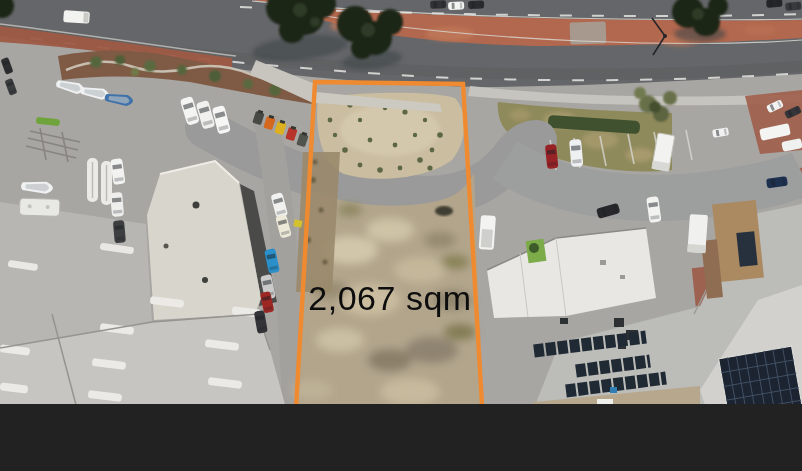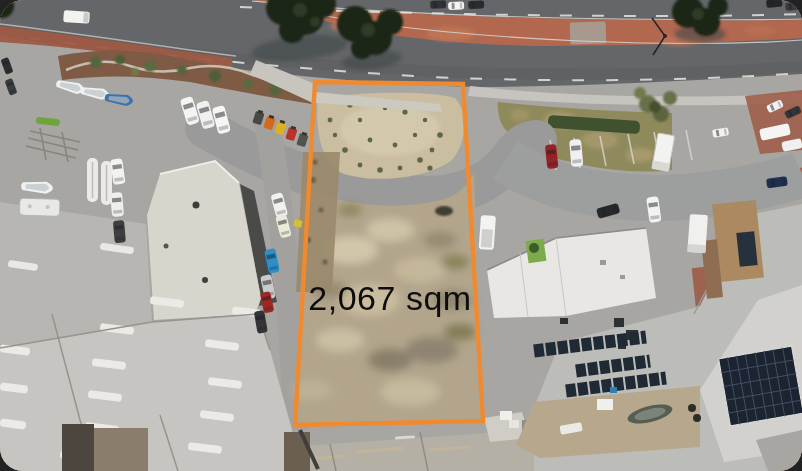--- a/index.html
+++ b/index.html
@@ -1,17 +1,17 @@
 <!DOCTYPE html>
 <html><head>
 <meta charset="utf-8">
 <style>
   html,body{margin:0;padding:0;background:#222;}
-  .stage{position:relative;width:802px;height:471px;overflow:hidden;background:#a16207;
-         font-family:"Liberation Sans", sans-serif;border-radius:23px;}
+  .stage{position:relative;width:802px;height:404px;overflow:hidden;background:#a16207;
+         font-family:"Liberation Sans", sans-serif;}
   .stage svg{display:block}
   .area-label{font-family:"Liberation Sans", sans-serif;font-weight:500;letter-spacing:.5px;}
 </style>
 </head>
 <body>
 
 <div class="stage">
 <svg width="802" height="471" viewBox="0 0 802 471" xmlns="http://www.w3.org/2000/svg">
   <defs>
     <filter id="b1">

